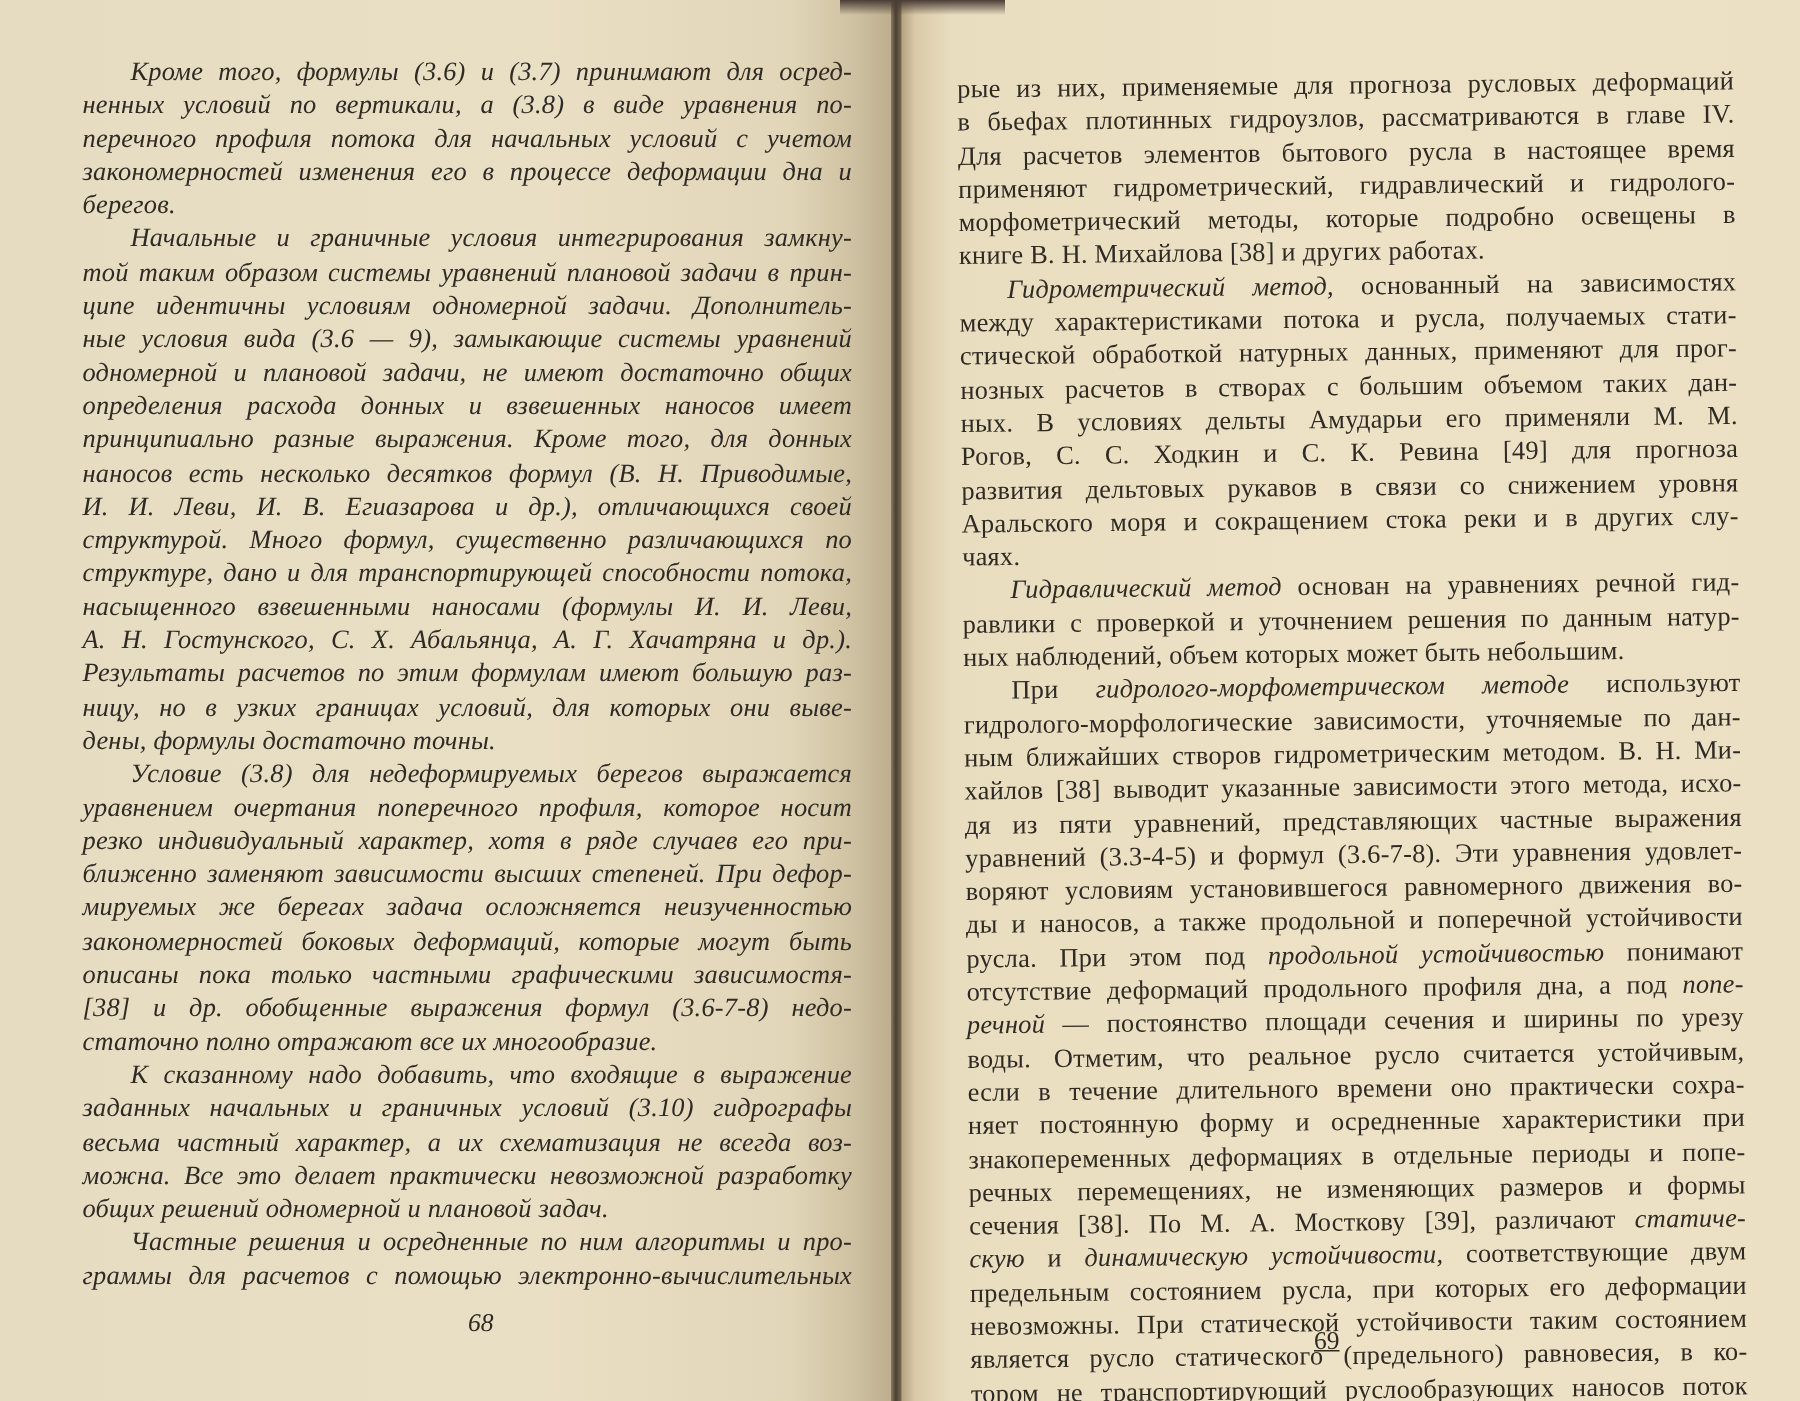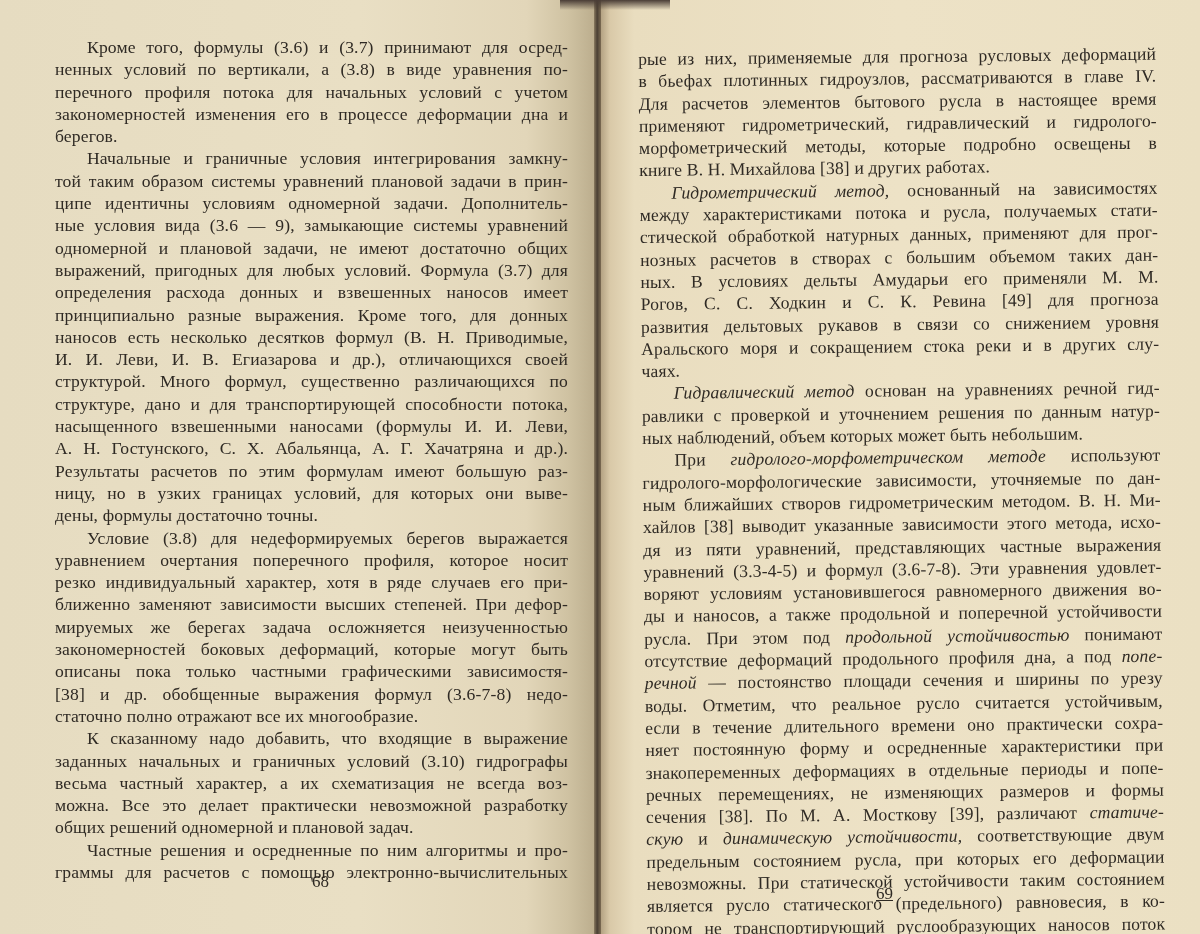--- a/index.html
+++ b/index.html
@@ -1,21 +1,21 @@
 <!DOCTYPE html>
 <html><head>
 <meta charset="utf-8">
 <style>
   html,body{margin:0;padding:0;}
   body{width:1200px;height:934px;overflow:hidden;background:#3a3230;position:relative;
        font-family:"Liberation Serif","DejaVu Serif",serif;color:#2f2a24;}
   .spread{position:absolute;left:0;top:0;width:1200px;height:934px;}
   .page{position:absolute;top:0;height:934px;box-sizing:border-box;}
   .page-left{left:0;width:598px;
-     background:linear-gradient(90deg,#e6dcc1 0%,#e9dfc4 60%,#e2d6b9 88%,#cfc2a2 95%,#b9ab8b 100%);}
+     background:linear-gradient(90deg,#e6dcc1 0%,#e9dfc4 60%,#e2d6b9 88%,#cfc2a2 95%,#b9ab8b 100%);font-style:italic;}
   .page-right{left:598px;width:602px;
      background:linear-gradient(90deg,#a89677 0%,#d9c9a8 2%,#e9ddbf 6%,#ede2c6 50%,#ebe0c3 100%);}
   .spine{position:absolute;left:594px;top:0;width:7px;height:934px;
      background:linear-gradient(90deg,#8a7b60,#4a3f33 45%,#7b6b52);}
   .top-shadow{position:absolute;left:560px;top:0;width:110px;height:10px;
      background:linear-gradient(180deg,#4a3d36,rgba(74,61,54,0));}
   .text{position:absolute;font-size:17.6px;line-height:22.3px;letter-spacing:0.15px;}
   .page-left .text{left:55px;top:36px;width:513px;}
   .page-right .text{left:40px;top:48px;width:518px;}
   .line{display:block;white-space:nowrap;text-align:justify;text-align-last:justify;height:22.3px;}
@@ -36,21 +36,20 @@
         <span class="line indent"><span>Кроме того, формулы (3.6) и (3.7) принимают для осред-</span></span>
         <span class="line"><span>ненных условий по вертикали, а (3.8) в виде уравнения по-</span></span>
         <span class="line"><span>перечного профиля потока для начальных условий с учетом</span></span>
         <span class="line"><span>закономерностей изменения его в процессе деформации дна и</span></span>
         <span class="line last"><span>берегов.</span></span>
         <span class="line indent"><span>Начальные и граничные условия интегрирования замкну-</span></span>
         <span class="line"><span>той таким образом системы уравнений плановой задачи в прин-</span></span>
         <span class="line"><span>ципе идентичны условиям одномерной задачи. Дополнитель-</span></span>
         <span class="line"><span>ные условия вида (3.6 — 9), замыкающие системы уравнений</span></span>
         <span class="line"><span>одномерной и плановой задачи, не имеют достаточно общих</span></span>
-        <span class="line"><span>выражений, пригодных для любых условий. Формула (3.7) для</span></span>
         <span class="line"><span>определения расхода донных и взвешенных наносов имеет</span></span>
         <span class="line"><span>принципиально разные выражения. Кроме того, для донных</span></span>
         <span class="line"><span>наносов есть несколько десятков формул (В. Н. Приводимые,</span></span>
         <span class="line"><span>И. И. Леви, И. В. Егиазарова и др.), отличающихся своей</span></span>
         <span class="line"><span>структурой. Много формул, существенно различающихся по</span></span>
         <span class="line"><span>структуре, дано и для транспортирующей способности потока,</span></span>
         <span class="line"><span>насыщенного взвешенными наносами (формулы И. И. Леви,</span></span>
         <span class="line"><span>А. Н. Гостунского, С. Х. Абальянца, А. Г. Хачатряна и др.).</span></span>
         <span class="line"><span>Результаты расчетов по этим формулам имеют большую раз-</span></span>
         <span class="line"><span>ницу, но в узких границах условий, для которых они выве-</span></span>

